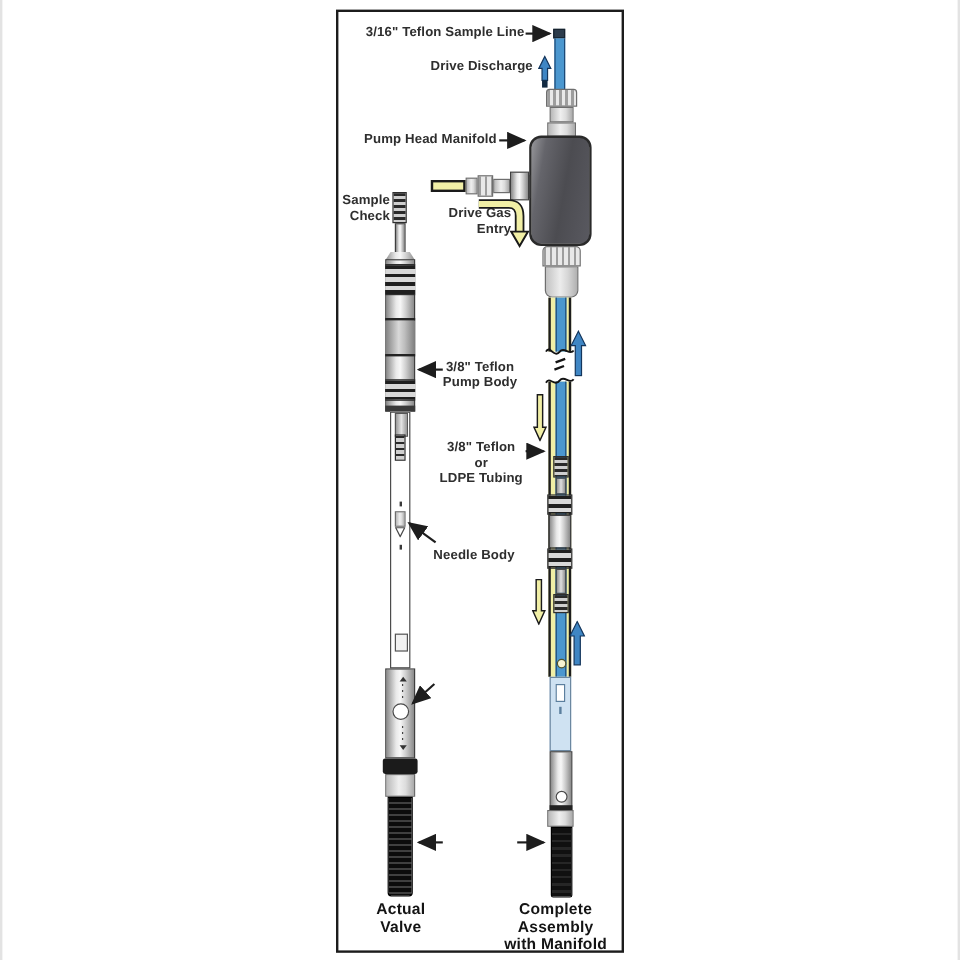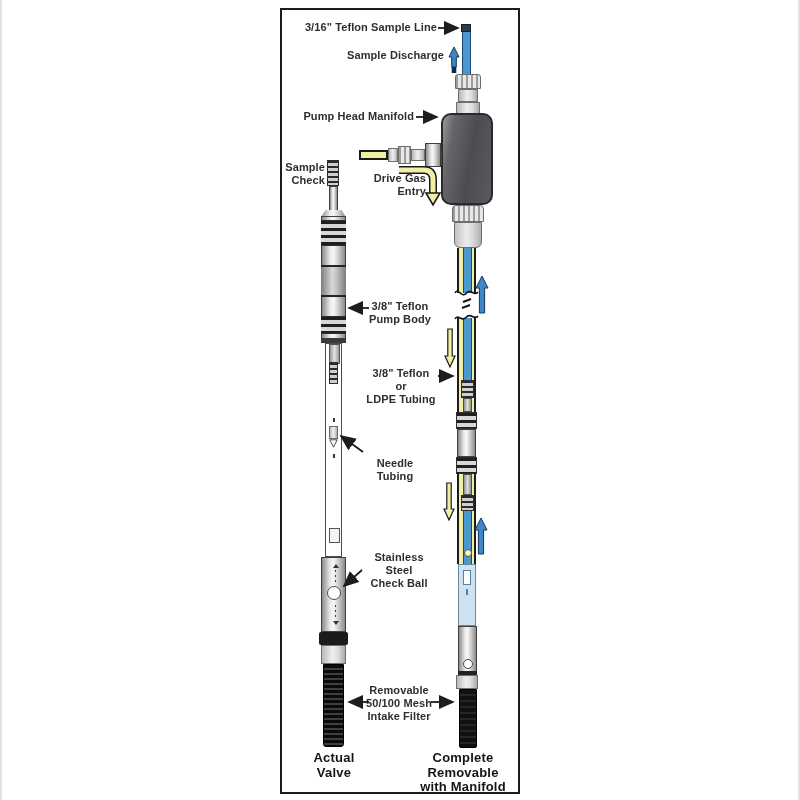--- a/index.html
+++ b/index.html
@@ -74,38 +74,33 @@
   .dotline{background:repeating-linear-gradient(180deg,#444 0 2px,transparent 2px 5px);width:1px;}
   svg{display:block;}
 </style>
 </head>
 <body>
 
 <div class="page">
   <div class="frame"></div>
 
   <div class="lbl r" style="left:300px;top:21px;width:137px;">3/16" Teflon Sample Line</div>
-  <div class="lbl r" style="left:330px;top:49px;width:114px;">Sample Discharge</div>
+  <div class="lbl r" style="left:330px;top:49px;width:114px;">Drive Discharge</div>
   <div class="lbl r" style="left:300px;top:110px;width:114px;">Pump Head Manifold</div>
   <div class="lbl r" style="left:277px;top:161px;width:48px;">Sample
 Check</div>
   <div class="lbl r" style="left:358px;top:172px;width:68px;">Drive Gas
 Entry</div>
   <div class="lbl c" style="left:369px;top:300px;width:62px;">3/8" Teflon
 Pump Body</div>
   <div class="lbl c" style="left:366px;top:367px;width:70px;">3/8" Teflon or
 LDPE Tubing</div>
-  <div class="lbl c" style="left:360px;top:457px;width:70px;">Needle Tubing</div>
-  <div class="lbl c" style="left:360px;top:551px;width:78px;">Stainless Steel
-Check Ball</div>
-  <div class="lbl c" style="left:364px;top:684px;width:70px;">Removable
-50/100 Mesh
-Intake Filter</div>
+  <div class="lbl c" style="left:360px;top:457px;width:70px;">Needle Body</div>
   <div class="caption" style="left:295px;top:751px;width:78px;">Actual Valve</div>
-  <div class="caption" style="left:404px;top:751px;width:118px;">Complete Removable
+  <div class="caption" style="left:404px;top:751px;width:118px;">Complete Assembly
 with Manifold</div>
 
   <div>
     <div class="abs ribs-fine" style="left:327px;top:160px;width:12px;height:26px;"></div>
     <div class="abs metal" style="left:329px;top:186px;width:9px;height:26px;"></div>
     <div class="abs metal" style="left:321px;top:210px;width:25px;height:7px;clip-path:polygon(18% 0,82% 0,100% 100%,0 100%);border:none;"></div>
 
     <div class="abs metal" style="left:321px;top:216px;width:25px;height:127px;">
       <div class="abs ribs-dark" style="left:-1px;top:3px;width:25px;height:26px;border-left:none;border-right:none;"></div>
       <div class="abs" style="left:-1px;top:48px;width:25px;height:28px;background:linear-gradient(90deg,#7e7e7e,#d9d9d9 45%,#bdbdbd 65%,#7c7c7c);border-top:2px solid #242424;border-bottom:2px solid #242424;"></div>

